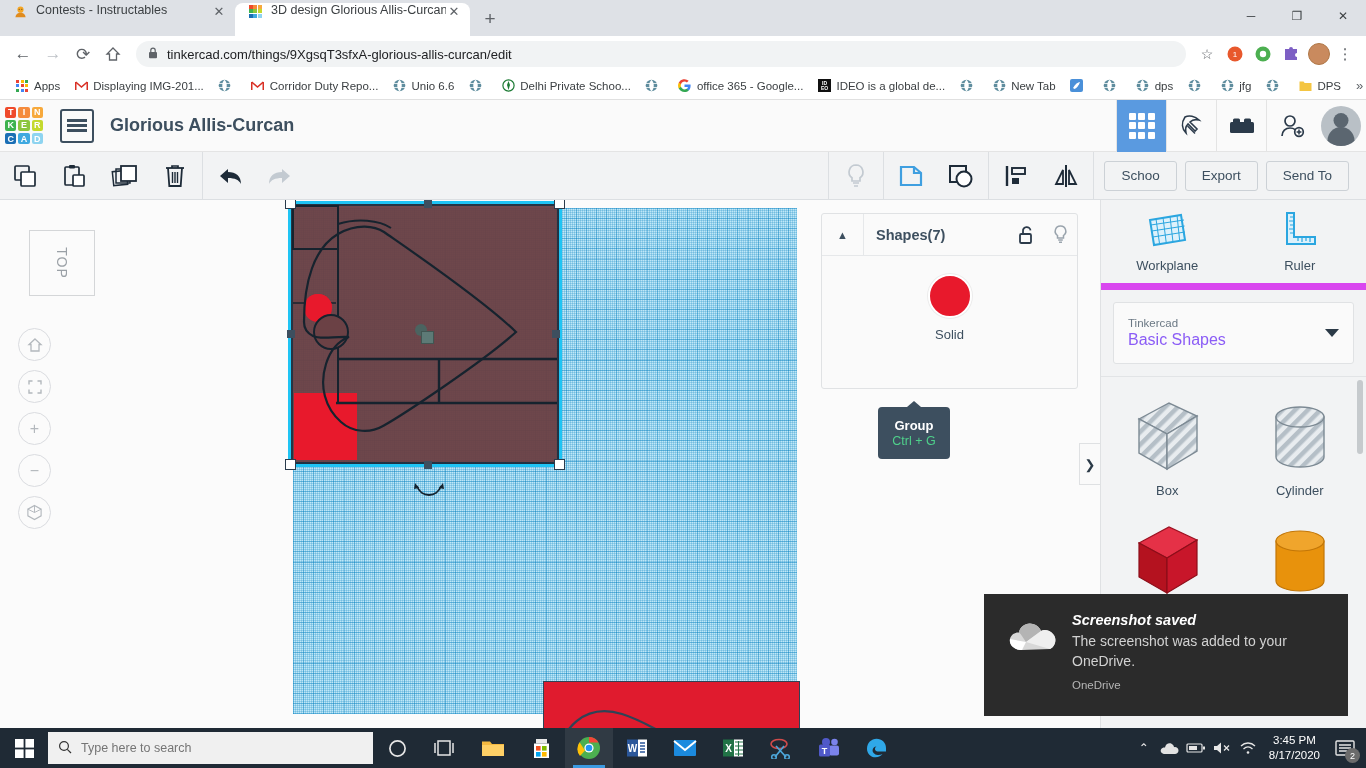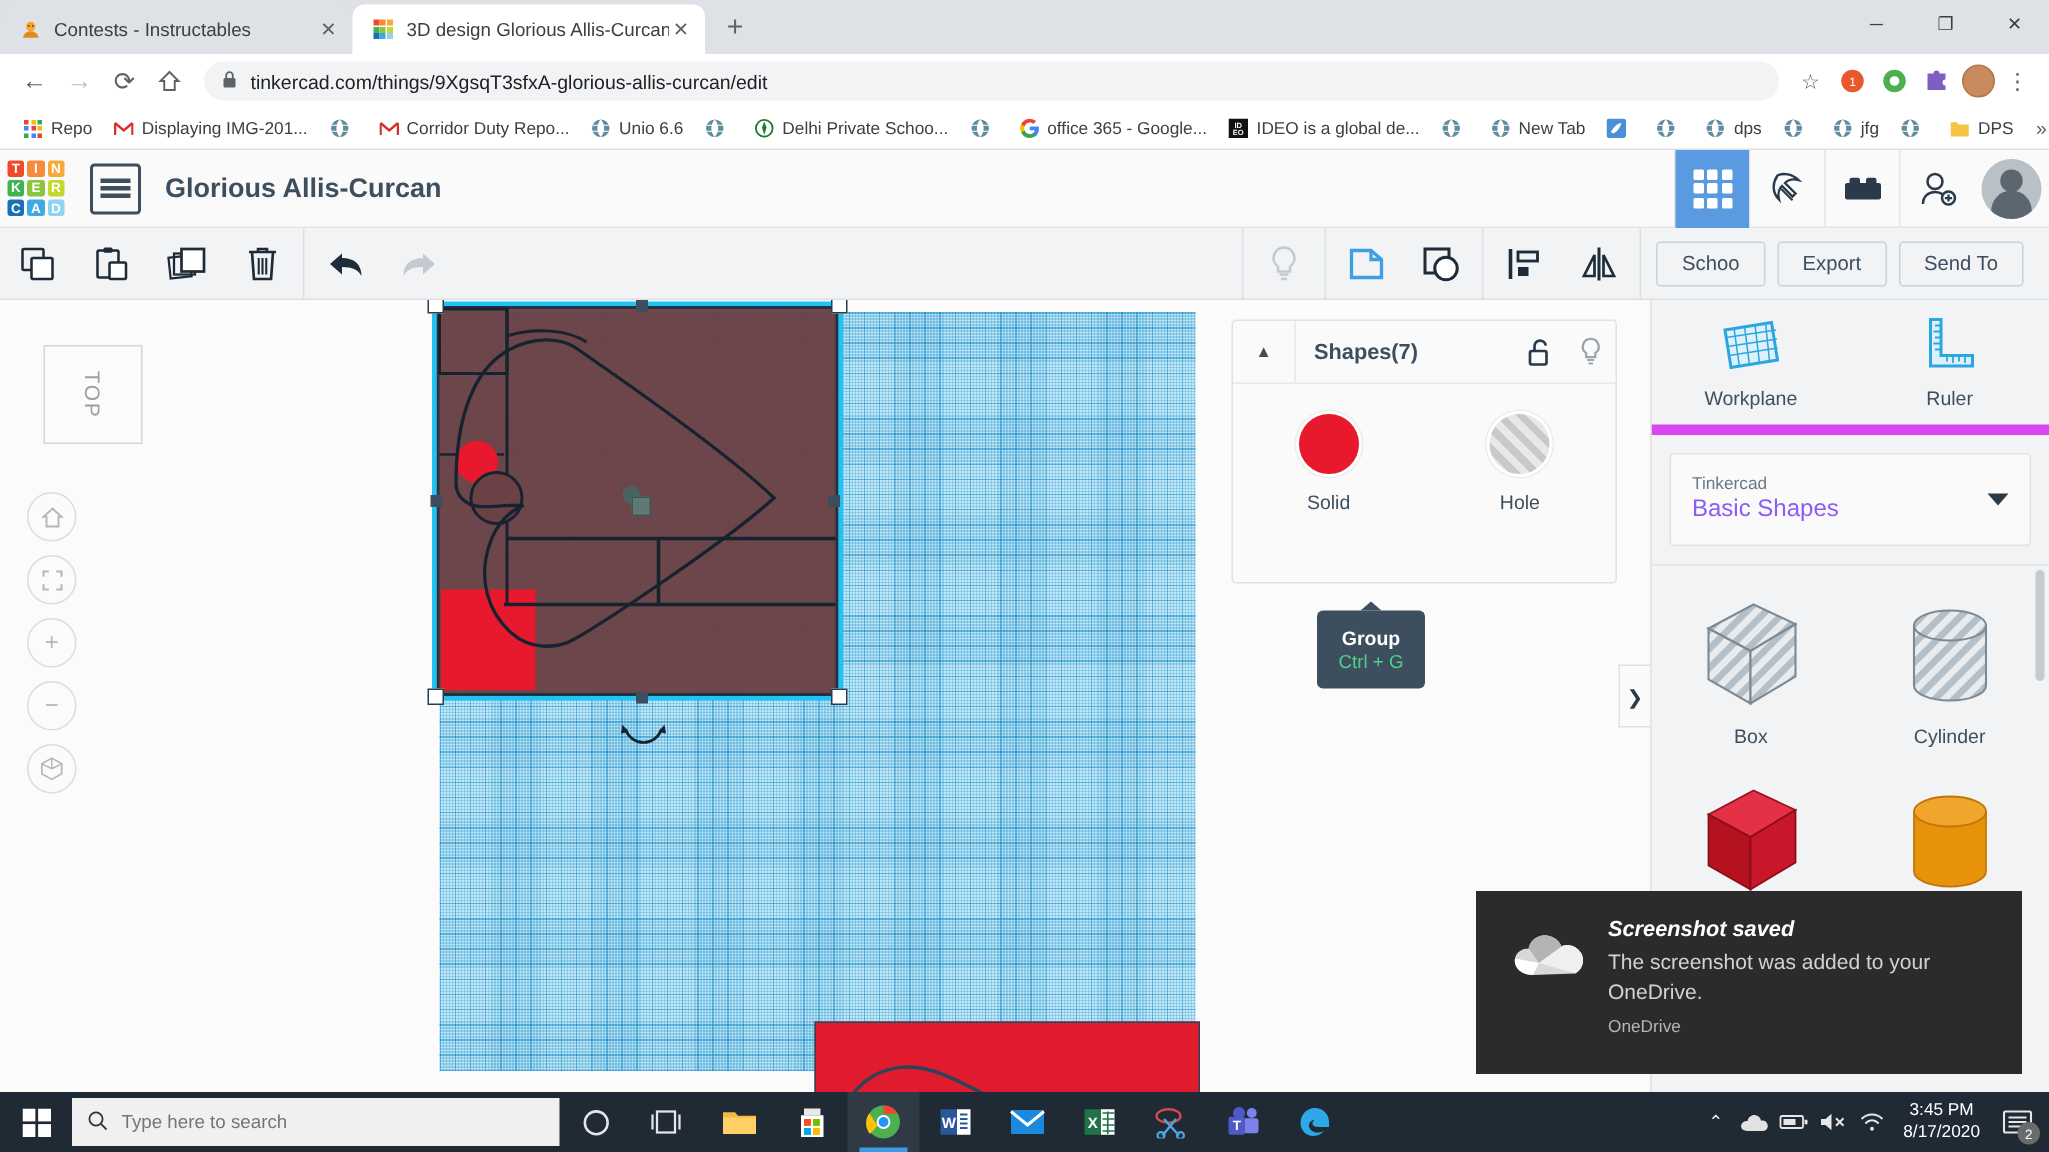--- a/index.html
+++ b/index.html
@@ -13,21 +13,21 @@
 
   
   .chrome-tabstrip {
     position: absolute; left:0; top:0; width:1366px; height:36px;
     background:#dee1e6;
     display:flex; align-items:flex-end;
   }
   .tab {
     position: relative;
     height: 33px; width: 235px;
-    display:flex; align-items:center;
+    display:flex; 
     padding: 0 8px 0 12px;
     font-size: 12.5px; color:#3c4043;
     border-radius: 8px 8px 0 0;
   }
   .tab.inactive { background: #dee1e6; }
   .tab.active { background:#fff; }
   .tab .favicon {
     width:16px; height:16px; flex:0 0 16px; margin-right:8px;
     display:flex; align-items:center; justify-content:center;
     font-size:11px;
@@ -417,21 +417,21 @@
           <i style="background:#fbbc05"></i>
           <i style="background:#34a853"></i>
           <i style="background:#4285f4"></i>
           <i style="background:#ea4335"></i>
           <i style="background:#fbbc05"></i>
           <i style="background:#34a853"></i>
           <i style="background:#4285f4"></i>
           <i style="background:#ea4335"></i>
         </span>
       </span>
-      <span>Repo</span>
+      <span>Apps</span>
     </div>
     <div class="bm">
       <span class="bm-ico">
         <svg width="13" height="10" viewBox="0 0 13 10">
           <path d="M.7 1 L6.5 6 L12.3 1" fill="none" stroke="#d93025" stroke-width="1.6"></path>
           <path d="M.7 1v8M12.3 1v8" stroke="#d93025" stroke-width="1.6"></path>
         </svg>
       </span>
       <span>Displaying IMG-201...</span>
     </div>
@@ -836,24 +836,20 @@
               <path d="M6.2 16h4.6M7 18.3h3" stroke="#9aa4ad" stroke-width="1.4"></path>
             </svg>
         </div>
       </div>
     </div>
     <div class="insp-body">
       <div class="swatch-col">
         <div class="swatch solid"></div>
         <div class="swatch-lbl">Solid</div>
       </div>
-      <div class="swatch-col">
-        <div class="swatch hole"></div>
-        <div class="swatch-lbl">Hole</div>
-      </div>
     </div>
   </div>
 
   <div class="tooltip">
     <div class="tt-title">Group</div>
     <div class="tt-key">Ctrl + G</div>
   </div>
 
 </div>
 

